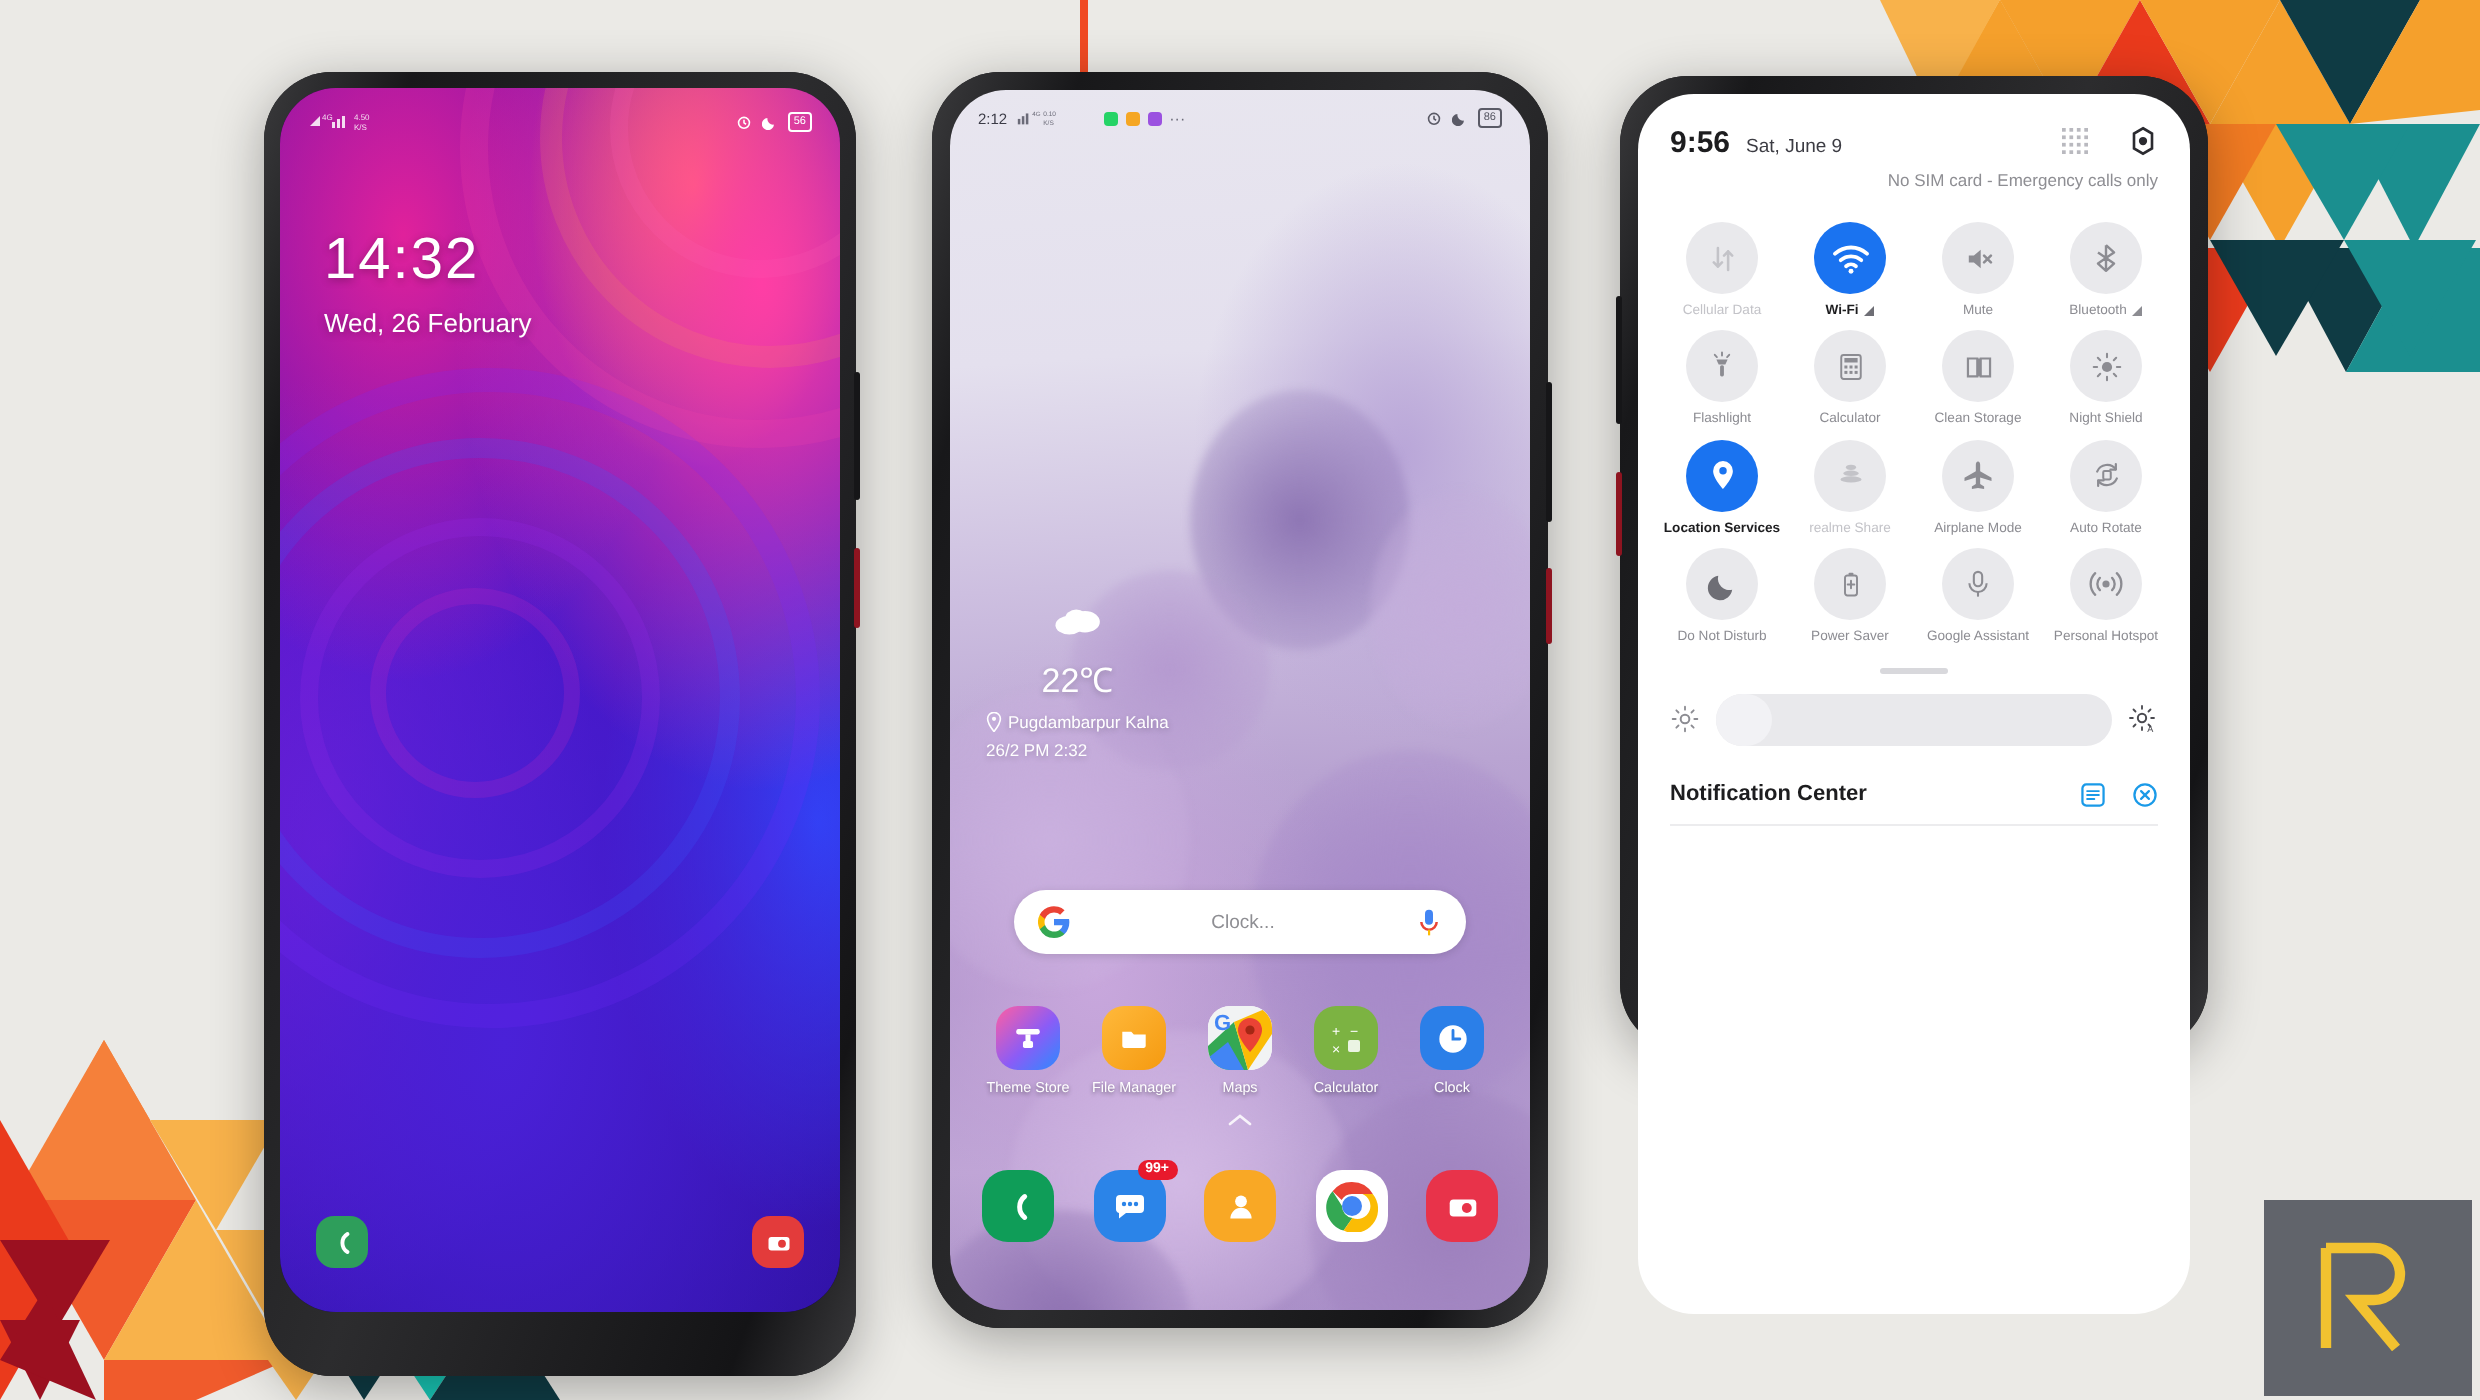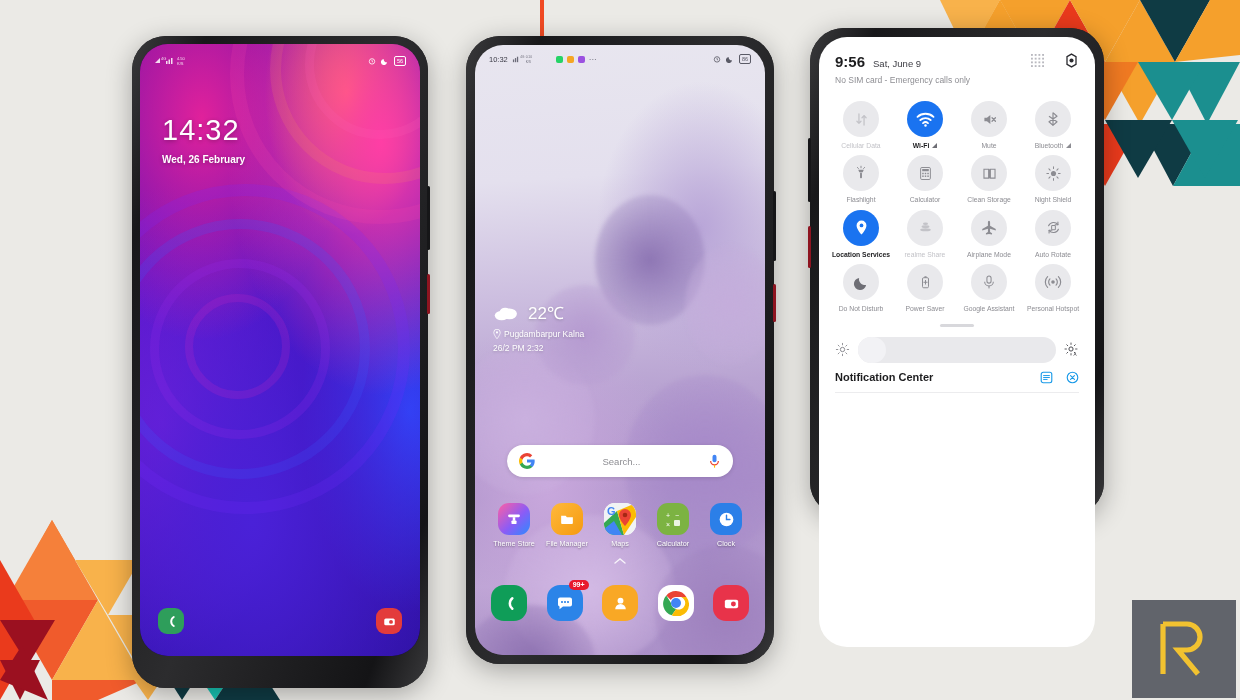--- a/index.html
+++ b/index.html
@@ -34,21 +34,21 @@
       radial-gradient(ellipse 90% 70% at 8% 62%, #7b1fd8 0%, rgba(123,31,216,0) 55%),
       radial-gradient(ellipse 70% 60% at 96% 60%, #2b4cff 0%, rgba(43,76,255,0) 55%),
       linear-gradient(160deg,#6a0fa8 0%,#5412c4 35%,#3a12b8 62%,#2a0f9a 100%);
   }
   .swirl { position:absolute; border-radius:50%; opacity:.55; }
   .lock-status { position:absolute; top:8px; left:0; width:100%; height:18px;
       display:flex; align-items:center; justify-content:space-between; padding:0 14px;
       color:#fff; font-size:7px; }
   .lock-clock { position:absolute; left:22px; top:72px; color:#fff; }
   .lock-clock .t { font-size:29px; font-weight:300; letter-spacing:1px; line-height:1; text-shadow:0 1px 4px rgba(0,0,0,.3); }
-  .lock-clock .d { font-size:10px; font-weight:700; margin-top:9px; text-shadow:0 1px 4px rgba(0,0,0,.3); }
+  .lock-clock .d { font-size:13px; font-weight:400; margin-top:9px; text-shadow:0 1px 4px rgba(0,0,0,.3); }
   .lock-shortcut { position:absolute; bottom:22px; width:26px; height:26px; border-radius:9px;
         display:flex; align-items:center; justify-content:center; }
 
   
   #p2 { left:466px; top:36px; width:308px; height:628px; }
   #p2 .screen { left:9px; top:9px; width:290px; height:610px; border-radius:28px; }
   .wp2 { position:absolute; inset:0;
      background:
        radial-gradient(ellipse 60% 40% at 78% 30%, #b9a6d8 0%, rgba(185,166,216,0) 60%),
        radial-gradient(ellipse 70% 45% at 25% 72%, #c9a8dd 0%, rgba(201,168,221,0) 62%),
@@ -70,39 +70,39 @@
       display:flex; align-items:center; justify-content:center; position:relative; }
   .applabel { color:#fff; font-size:7.2px; margin-top:4px; text-shadow:0 1px 2px rgba(0,0,0,.45); white-space:nowrap;text-align:center; }
   .dock { position:absolute; left:16px; bottom:34px; width:258px;
       display:flex; justify-content:space-between; }
   .dockicon { width:36px; height:36px; border-radius:13px; position:relative;
       display:flex; align-items:center; justify-content:center; }
   .badge { position:absolute; top:-5px; right:-6px; background:#e8192c; color:#fff;
       font-size:7px; font-weight:bold; border-radius:8px; padding:1px 4px; line-height:1.2; }
 
   
-  #p3 { left:810px; top:28px; width:294px; height:488px; }
+  #p3 { left:810px; top:38px; width:294px; height:488px; }
   #p3 .screen { left:9px; top:9px; width:276px; height:610px; border-radius:28px; background:#fff; }
   .qs-head { padding:16px 16px 0 16px; }
   .qs-time { font-size:15px; font-weight:bold; color:#1d1d1f; }
   .qs-date { font-size:9.5px; color:#3c3c43; margin-left:8px; }
-  .qs-sim { font-size:8.5px; color:#8e8e93; margin-top:5px; }
+  .qs-sim { font-size:8.5px; color:#8e8e93; margin-top:5px;text-align:right; }
   .qs-grid { display:grid; grid-template-columns:repeat(4,1fr); row-gap:5px; padding:16px 10px 0 10px; }
   .tile { text-align:center; }
   .tile .circ { width:36px; height:36px; border-radius:50%; background:#e9e9ec;
       margin:0 auto; display:flex; align-items:center; justify-content:center; }
   .tile .circ.on { background:#1a73f0; }
   .tile .lbl { font-size:6.8px; color:#8c8c92; margin-top:5px; line-height:1.25; }
   .tile .lbl.on { color:#1d1d1f; font-weight:bold; }
   .tile .lbl.dim { color:#c3c3c8; }
   .handle { width:34px; height:3px; border-radius:2px; background:#d8d8dc; margin:10px auto 0 auto; }
   .bright { display:flex; align-items:center; padding:0 16px; margin-top:10px; gap:8px; }
   .brightbar { flex:1; height:26px; border-radius:14px; background:#e9e9ec; position:relative; }
   .brightfill { position:absolute; left:0; top:0; height:100%; width:14%; border-radius:14px; background:#f2f2f5; }
-  .notif { margin-top:8px; padding:0 16px; }
+  .notif { margin-top:18px; padding:0 16px; }
   .notif-row { display:flex; align-items:center; justify-content:space-between;
       padding-bottom:8px; border-bottom:1px solid #ececee; }
   .notif-title { font-size:11px; font-weight:bold; color:#1d1d1f; }
   .notif-icons { display:flex; gap:13px; align-items:center; }
 
   
   #logo { position:absolute; right:4px; bottom:2px; width:104px; height:98px;
       background:#61646b; display:flex; align-items:center; justify-content:center; }
 </style>
 </head>
@@ -229,21 +229,21 @@
         <div class="petal" style="left:150px;top:330px;width:160px;height:180px;background:radial-gradient(circle,#a689c9,rgba(166,137,201,0));"></div>
         <div class="petal" style="left:30px;top:470px;width:170px;height:150px;background:radial-gradient(circle,#d2b9e4,rgba(210,185,228,0));"></div>
         <div class="petal" style="left:180px;top:500px;width:140px;height:140px;background:radial-gradient(circle,#9d80bd,rgba(157,128,189,0));"></div>
         <div class="petal" style="left:60px;top:240px;width:100px;height:100px;background:radial-gradient(circle,#b59ad0,rgba(181,154,208,0));"></div>
         <div class="petal" style="left:210px;top:200px;width:90px;height:120px;background:radial-gradient(circle,#c4addb,rgba(196,173,219,0));"></div>
         <div class="petal" style="left:-10px;top:560px;width:130px;height:110px;background:radial-gradient(circle,#8f73b2,rgba(143,115,178,0));"></div>
       </div>
 
       <div class="st2">
         <span style="display:flex;align-items:center;gap:4px;">
-          <span>10:32</span>
+          <span>2:12</span>
           <svg width="40" height="10" viewBox="0 0 44 11">
             <rect x="1" y="6" width="1.4" height="3" fill="#6b6b78"></rect>
               <rect x="3.2" y="4.5" width="1.4" height="4.5" fill="#6b6b78"></rect>
               <rect x="5.4" y="3" width="1.4" height="6" fill="#6b6b78"></rect>
             <text x="9" y="4.4" font-size="3.4" fill="#6b6b78">4G</text>
             <text x="15" y="4.6" font-size="3.6" fill="#6b6b78">0.10</text>
               <text x="15" y="9.4" font-size="3.6" fill="#6b6b78">K/S</text>
           </svg>
           <span style="width:7px;height:7px;border-radius:2px;background:#25d366;display:inline-block;"></span>
           <span style="width:7px;height:7px;border-radius:2px;background:#f5a623;display:inline-block;"></span>
@@ -256,21 +256,21 @@
               <path d="M5 3.6V5.5l1.3.9" stroke="#5a5a66" stroke-width="1" fill="none"></path>
             </svg>
           <svg width="8" height="8" viewBox="0 0 10 10">
               <path d="M7.5 6.6A3.6 3.6 0 0 1 3.4 2.5 3.8 3.8 0 1 0 7.5 6.6z" fill="#5a5a66"></path>
             </svg>
           <span style="border:1px solid #5a5a66;color:#5a5a66;border-radius:2px;padding:0 2px;font-size:5.5px;line-height:8px;display:inline-block;">86</span>
         </span>
       </div>
 
       <div class="weather">
-        <div style="display:flex;align-items:center;gap:9px;">
+        <div style="display:flex;align-items:center;gap:9px;flex-direction:column;">
           <svg width="26" height="18" viewBox="0 0 30 20">
             <ellipse cx="10" cy="13" rx="8" ry="5.4" fill="#fff"></ellipse>
               <ellipse cx="19" cy="11" rx="8.6" ry="6.2" fill="#fff"></ellipse>
               <ellipse cx="14" cy="9" rx="6.4" ry="5" fill="#fff"></ellipse>
           </svg>
           <span style="font-size:17px;font-weight:300;">22℃</span>
         </div>
         <div style="display:flex;align-items:flex-end;gap:3px;margin-top:5px;">
           <svg width="8" height="10" viewBox="0 0 10 12">
               <path d="M5 0a4 4 0 0 0-4 4c0 3 4 8 4 8s4-5 4-8a4 4 0 0 0-4-4z" fill="none" stroke="#fff" stroke-width="1"></path>
@@ -282,21 +282,21 @@
       </div>
 
       <div class="searchbar">
         <svg width="16" height="16" viewBox="0 0 20 20">
           <path d="M19.6 10.2c0-.7-.1-1.4-.2-2H10v3.8h5.4a4.6 4.6 0 0 1-2 3v2.5h3.2c1.9-1.7 3-4.3 3-7.3z" fill="#4285f4"></path>
           <path d="M10 20c2.7 0 5-0.9 6.6-2.5l-3.2-2.5c-.9.6-2 1-3.4 1-2.6 0-4.8-1.8-5.6-4.1H1.1v2.6A10 10 0 0 0 10 20z" fill="#34a853"></path>
           <path d="M4.4 11.9a6 6 0 0 1 0-3.8V5.5H1.1a10 10 0 0 0 0 9l3.3-2.6z" fill="#fbbc05"></path>
           <path d="M10 4c1.5 0 2.8.5 3.8 1.5l2.8-2.8A10 10 0 0 0 1.1 5.5l3.3 2.6C5.2 5.8 7.4 4 10 4z" fill="#ea4335"></path>
         </svg>
         <span style="flex:1"></span>
-        <span style="color:#8e8e93;font-size:9.5px;">Search...</span>
+        <span style="color:#8e8e93;font-size:9.5px;">Clock...</span>
         <span style="flex:1"></span>
         <svg width="13" height="15" viewBox="0 0 14 18">
           <rect x="4.6" y="1" width="4.8" height="9" rx="2.4" fill="#4285f4"></rect>
           <path d="M2.4 8.4a4.6 4.6 0 0 0 9.2 0" stroke="#ea4335" stroke-width="1.5" fill="none"></path>
           <rect x="6.4" y="13" width="1.3" height="3.4" fill="#fbbc05"></rect>
         </svg>
       </div>
 
       <div class="appgrid">
         <div class="app">

